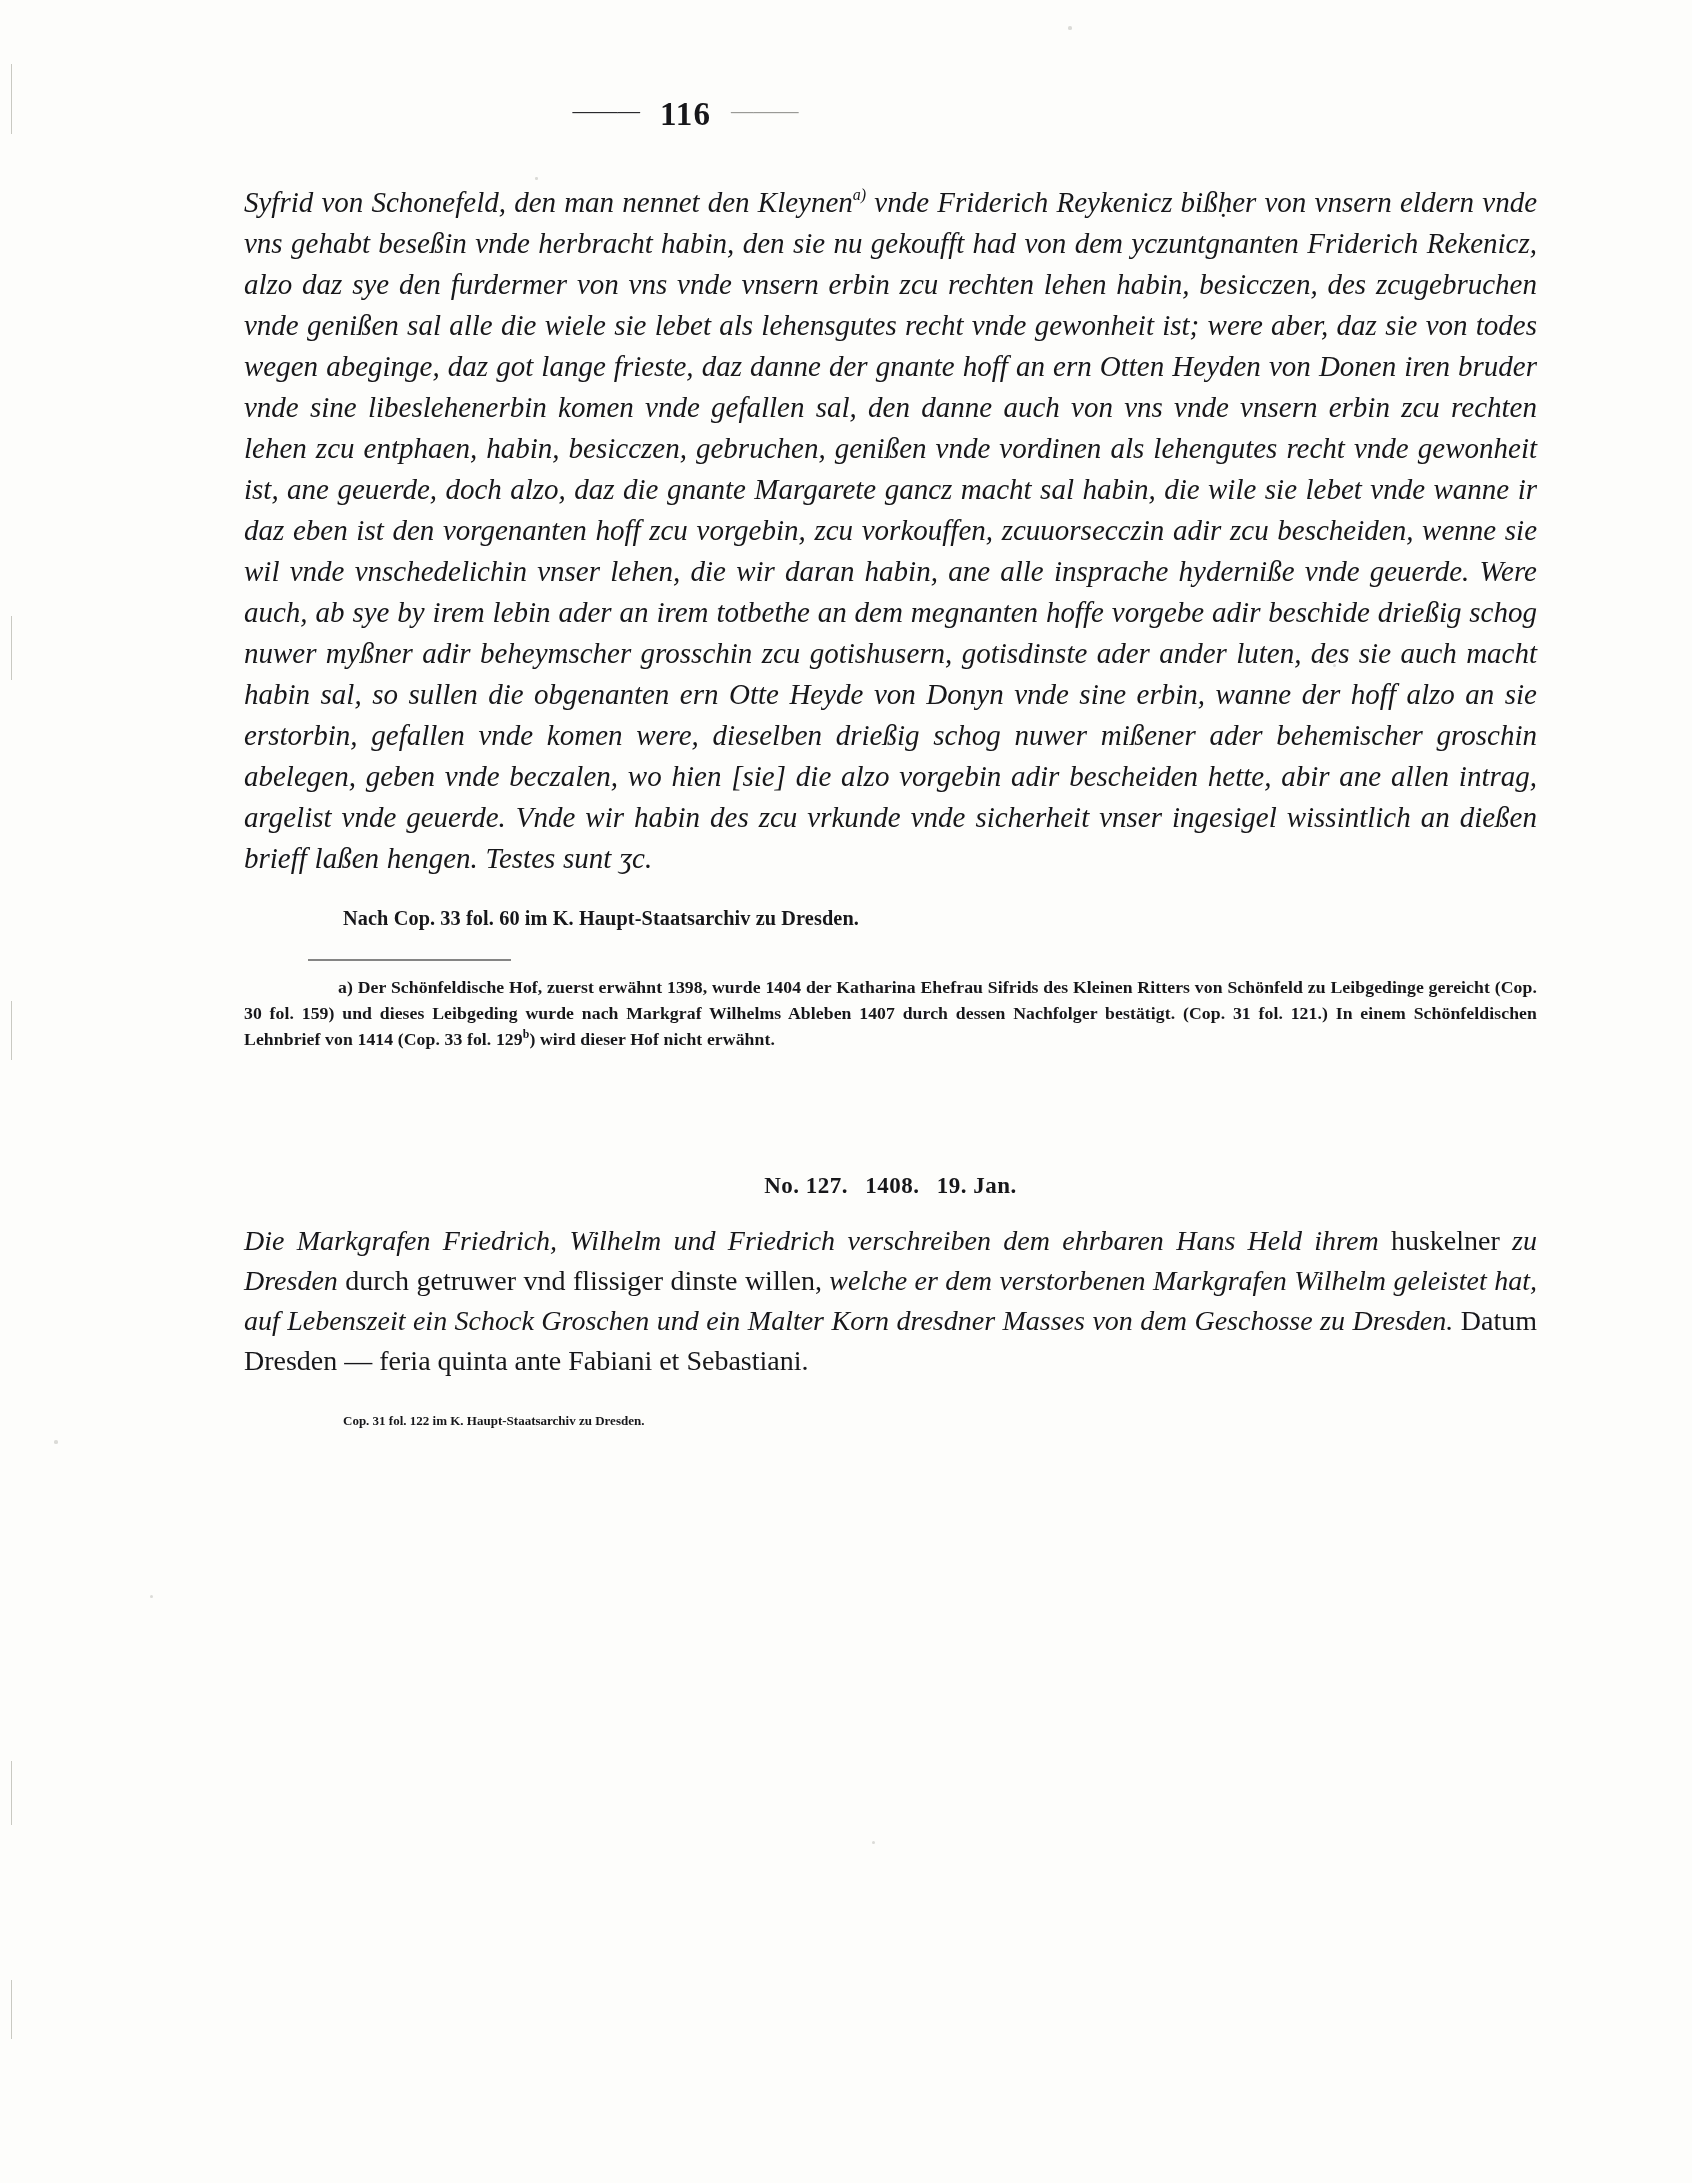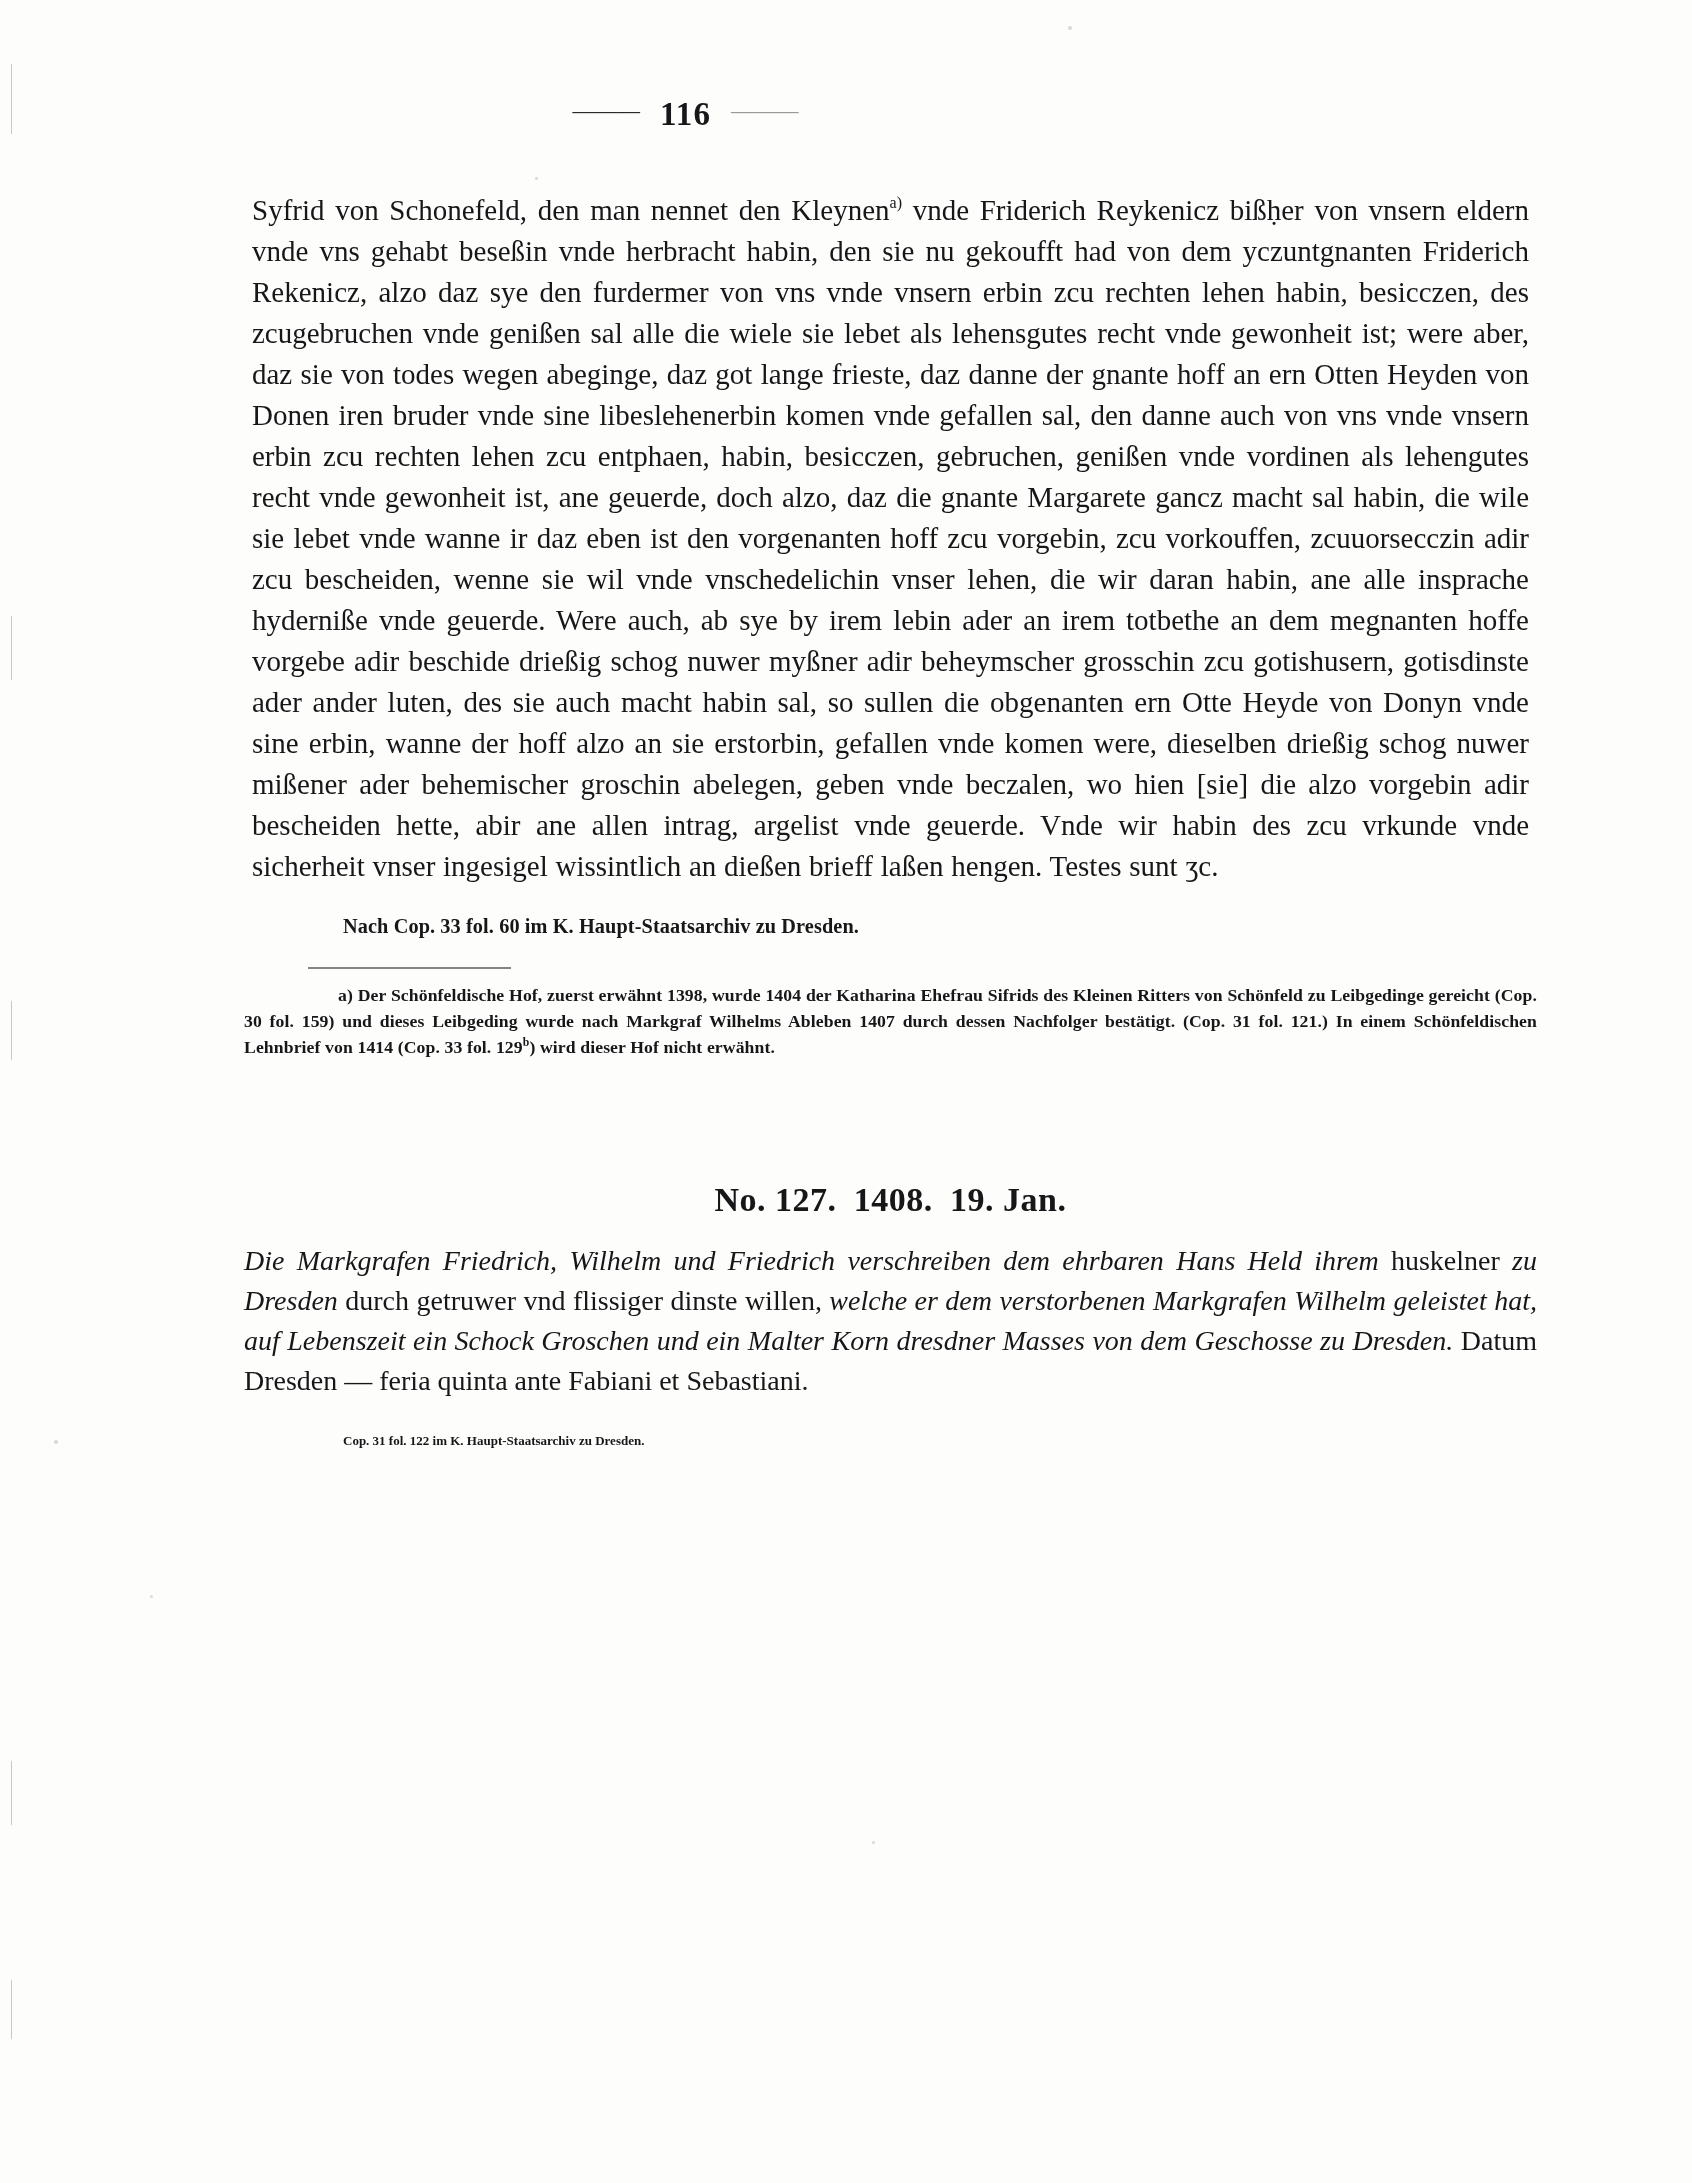--- a/index.html
+++ b/index.html
@@ -62,21 +62,21 @@
     width: 1293px;
   }
 
   .body-block {
     font-size: 29px;
     line-height: 41px;
     text-align: justify;
     text-justify: inter-word;
     word-spacing: 0.5px;
   }
-  .body-block p { margin: 8px; }
+  .body-block p { margin: 0; font-style: italic; }
   .body-block sup {
     font-size: 16px;
     line-height: 0;
     vertical-align: 11.8px;
   }
 
   
   .srcnotes {
     margin-top: 23.6px;
     margin-left: 99px;
@@ -113,21 +113,21 @@
   .footnote sup {
     font-size: 11.8px;
     line-height: 0;
     vertical-align: 7px;
   }
 
   
   .entry-head {
     margin-top: 121px;
     text-align: center;
-    font-size: 34px;
+    font-size: 23px;
     font-weight: 700;
     letter-spacing: 0.5px;
   }
   .entry-head span { margin: 0 8.6px; }
 
   
   .abstract {
     margin-top: 22px;
     font-size: 28px;
     line-height: 40px;

